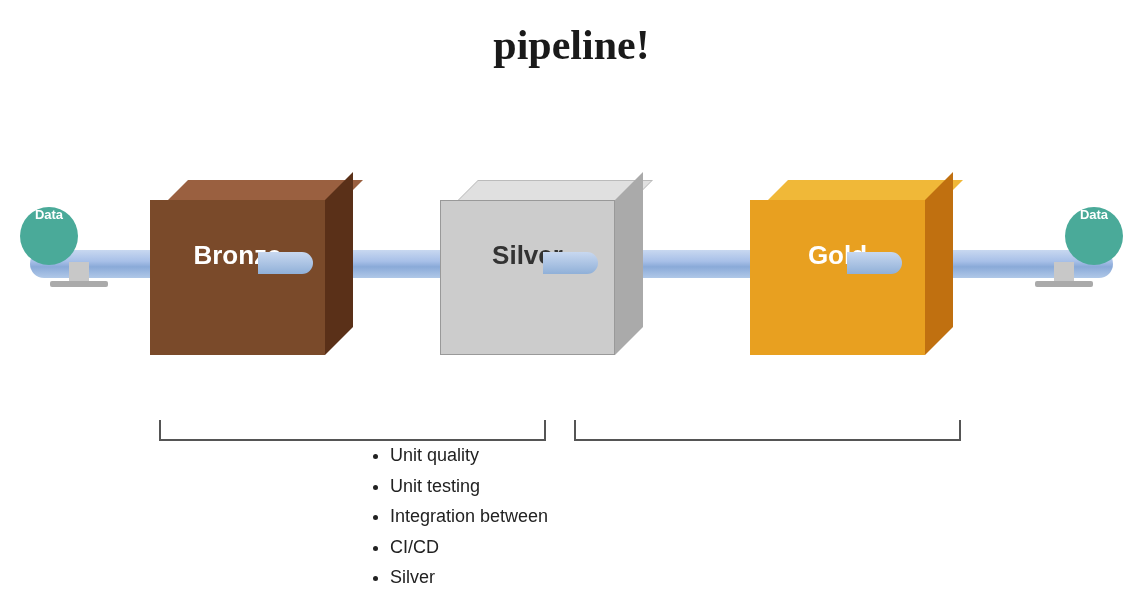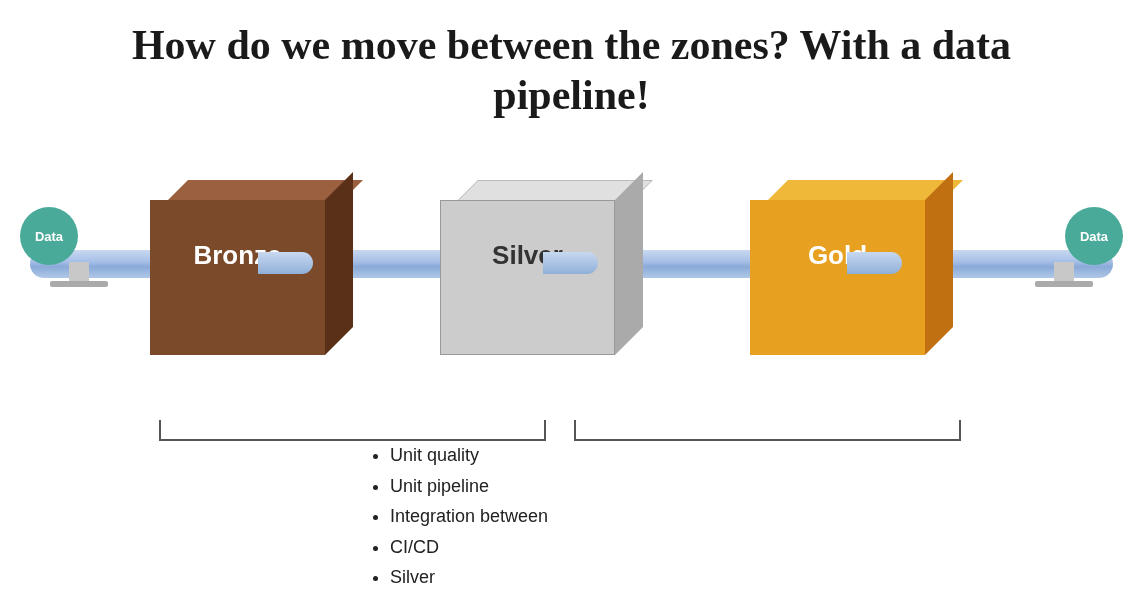--- a/index.html
+++ b/index.html
@@ -42,21 +42,21 @@
     }
 
     
     .data-circle {
       position: absolute;
       width: 58px;
       height: 58px;
       background: #4aaa99;
       border-radius: 50%;
       display: flex;
-      align-items: center;
+      align-items: flex-start;
       justify-content: center;
       color: white;
       font-size: 13px;
       font-family: Arial, sans-serif;
       font-weight: bold;
       top: 52px;
       z-index: 10;
     }
 
     .data-circle-left {
@@ -295,21 +295,20 @@
       font-size: 18px;
       font-family: Arial, sans-serif;
       color: #222;
       line-height: 1.7;
     }
   </style>
 </head>
 <body>
 
 <div class="page-title">
-  <div>How do we move between the zones? With a data</div>
   <div>pipeline!</div>
 </div>
 
 <div class="diagram-area">
 
   <div class="pipeline-tube"></div>
 
   <div class="data-circle data-circle-left">
     <span>Data</span>
   </div>
@@ -357,21 +356,21 @@
     <path d="M 425 5 L 425 25 L 810 25 L 810 5" fill="none" stroke="#555" stroke-width="2"></path>
   </svg>
 </div>
 
 <div class="bullet-list">
   <ul>
     <li>
       <span>Unit quality</span>
     </li>
     <li>
-      <span>Unit pipeline</span>
+      <span>Unit testing</span>
     </li>
     <li>
       <span>Integration between</span>
     </li>
     <li>
       <span>CI/CD</span>
     </li>
     <li>
       <span>Silver</span>
     </li>

